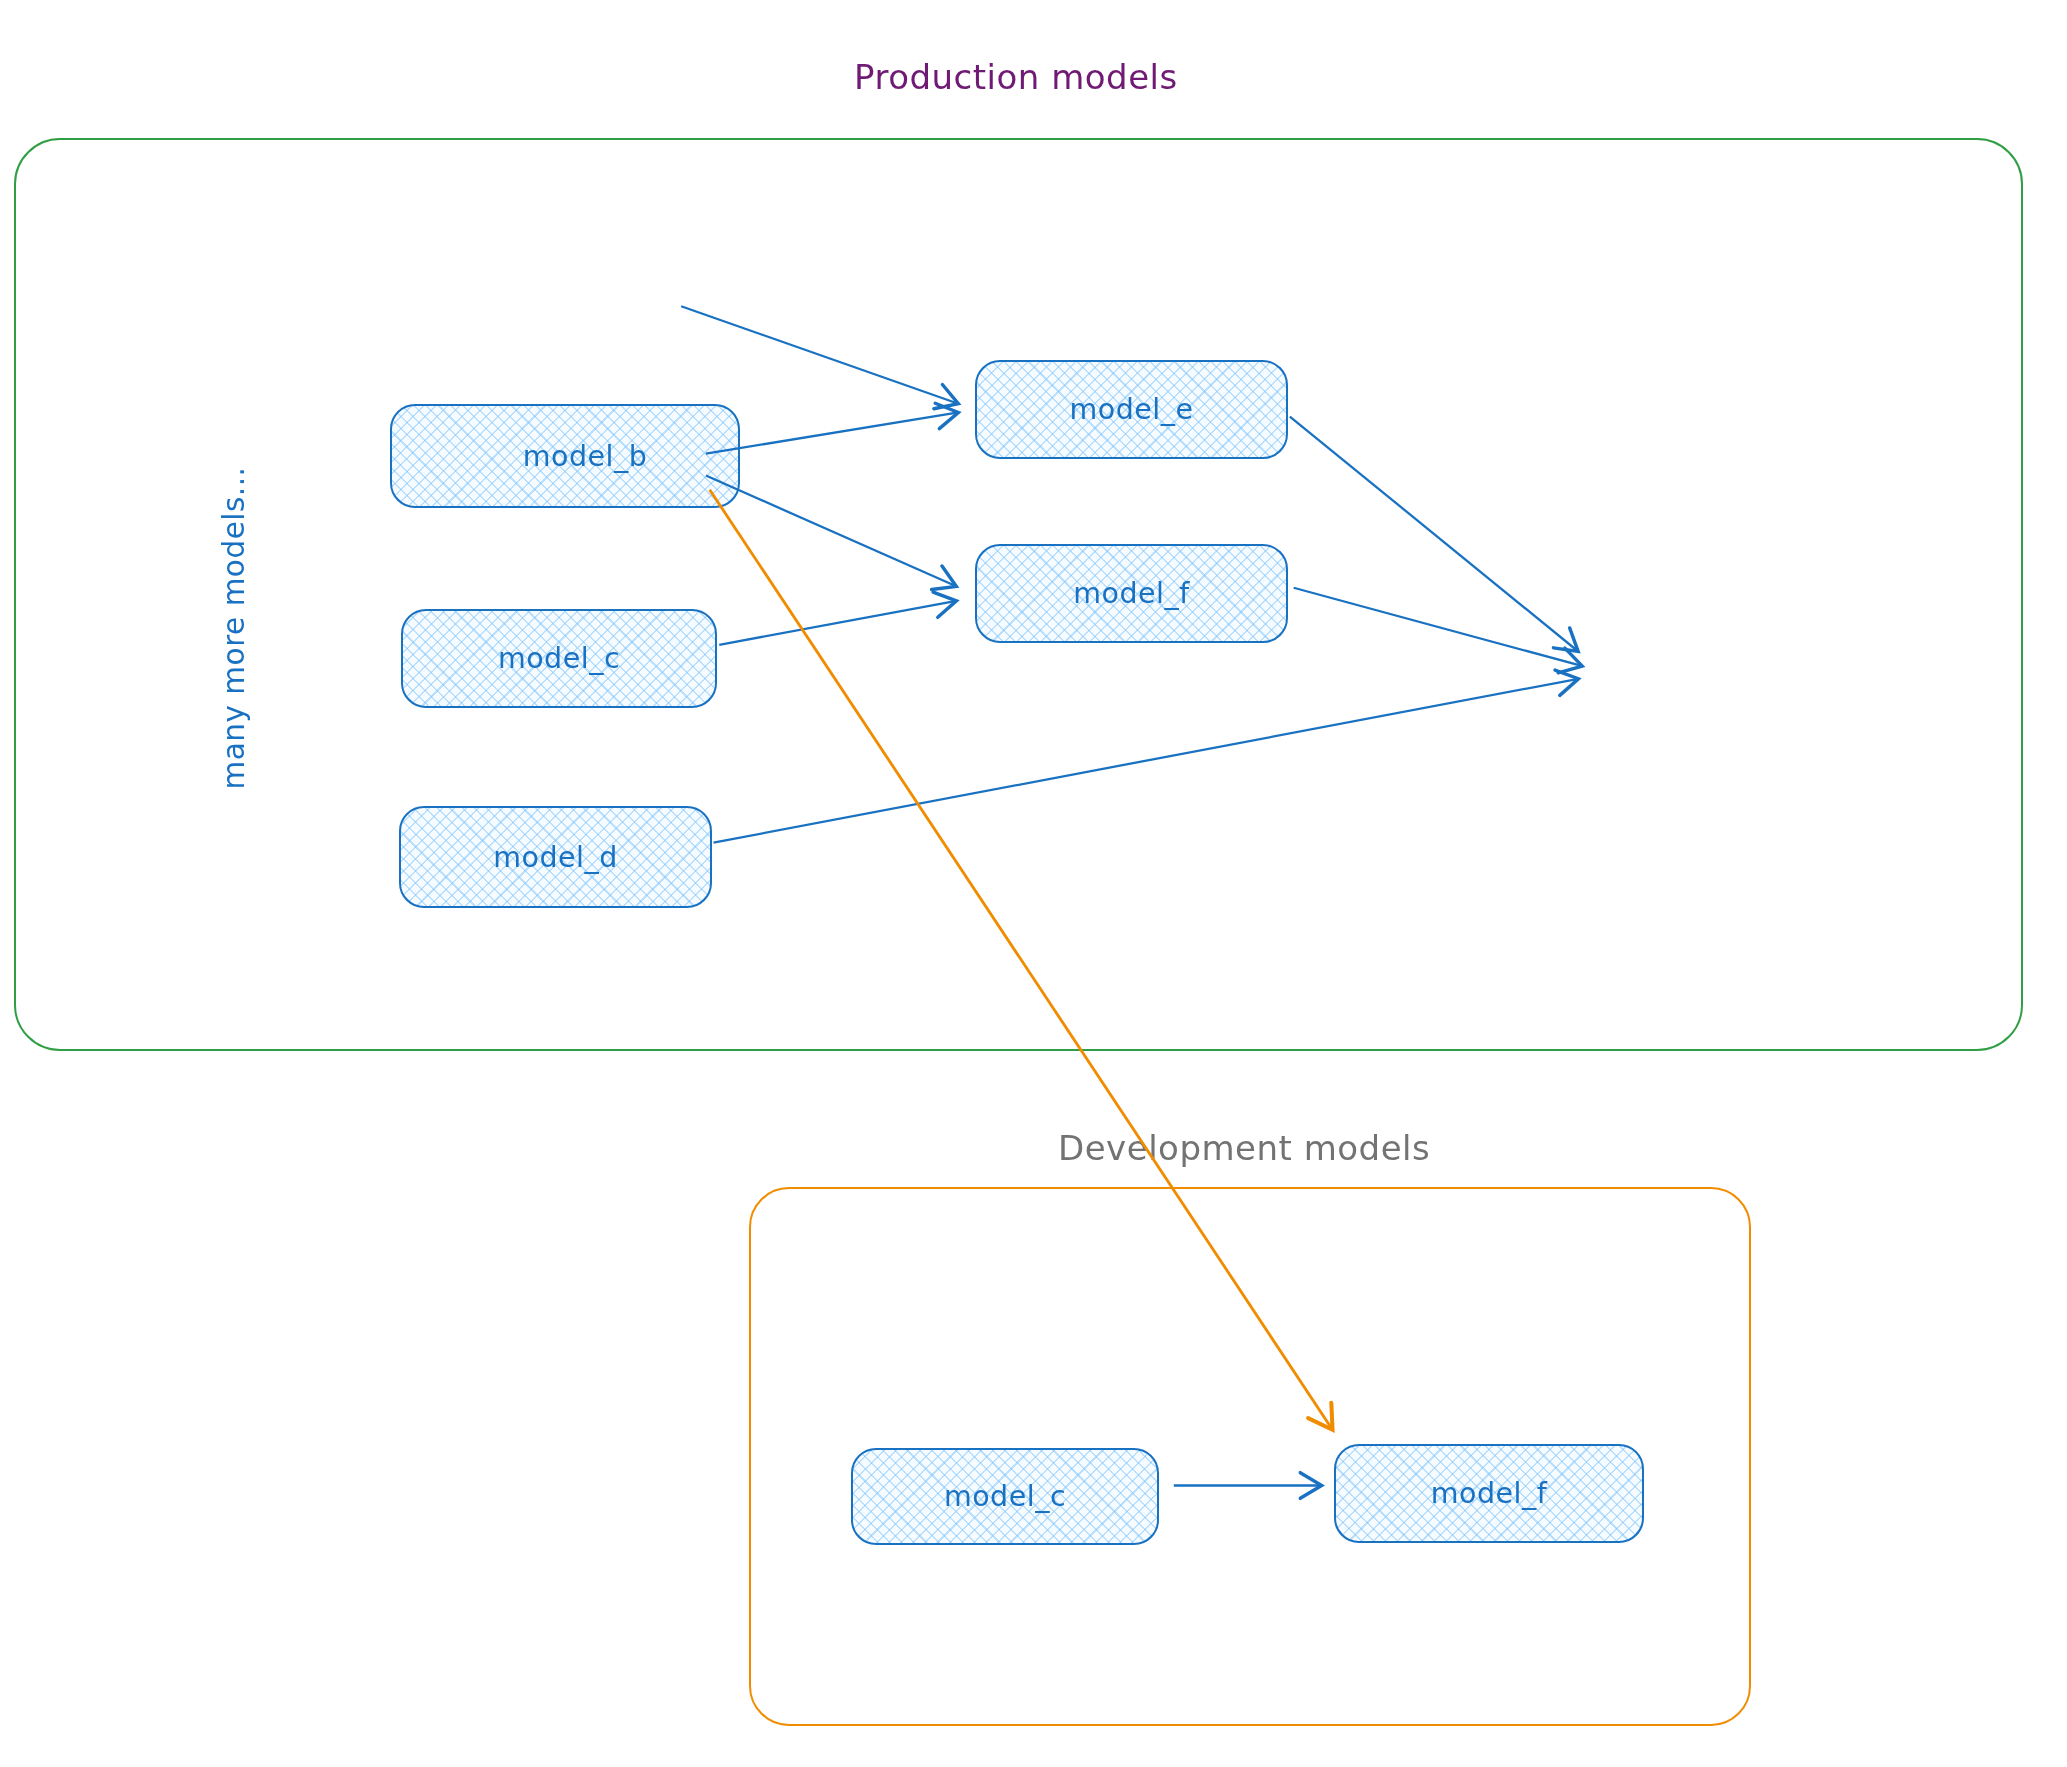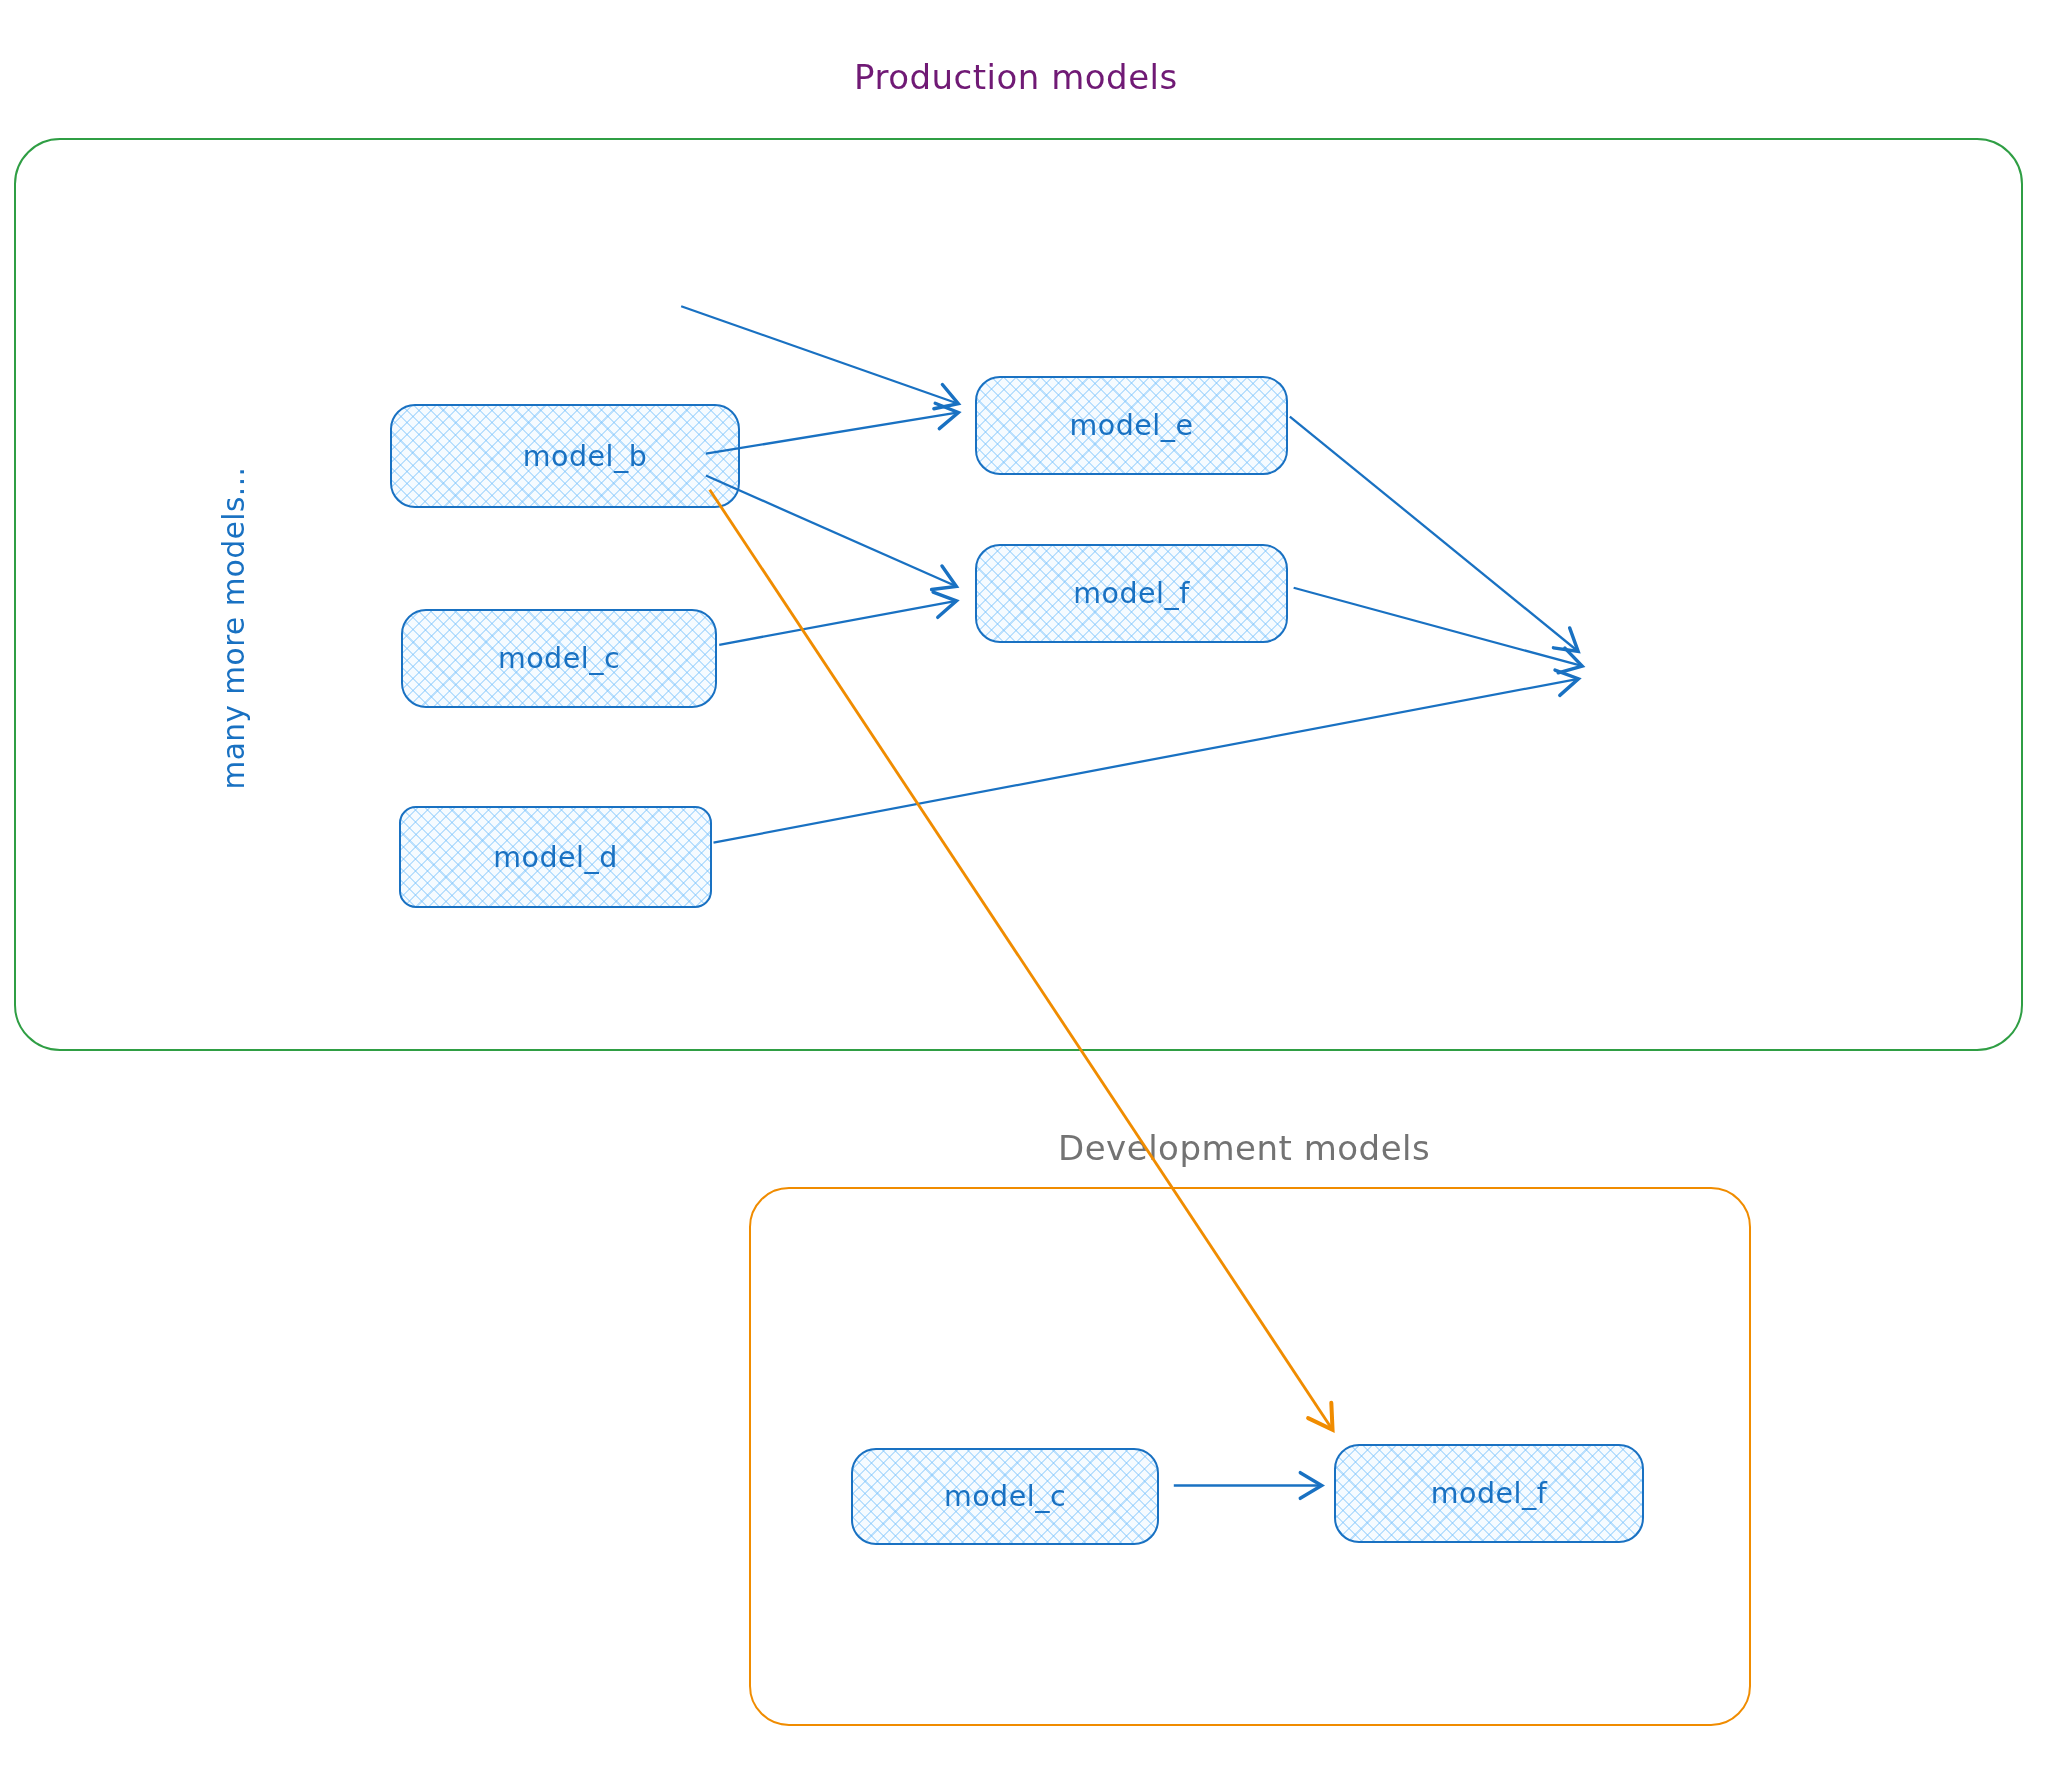--- a/index.html
+++ b/index.html
@@ -30,22 +30,22 @@
     border:2.4px solid #1971c2;border-radius:25px;
     color:#1971c2;font-size:28.5px;letter-spacing:0.5px;
     background:
       repeating-linear-gradient(45deg, rgba(116,192,252,0.45) 0px, rgba(116,192,252,0.45) 1.5px, transparent 1.5px, transparent 8.6px),
       repeating-linear-gradient(-45deg, rgba(116,192,252,0.45) 0px, rgba(116,192,252,0.45) 1.5px, transparent 1.5px, transparent 8.6px),
       #f6fbff;
   }
   .node-a{left:371px;top:243px;width:306px;height:97px;}
   .node-b{left:390px;top:404px;width:306px;height:100px;padding-left:40px;}
   .node-c{left:401px;top:609px;width:312px;height:95px;}
-  .node-d{left:399px;top:806px;width:309px;height:98px;border-radius:17px;}
-  .node-e{left:975px;top:360px;width:309px;height:95px;margin-top:16px;}
+  .node-d{left:399px;top:806px;width:309px;height:98px;}
+  .node-e{left:975px;top:360px;width:309px;height:95px;}
   .node-f{left:975px;top:544px;width:309px;height:95px;}
   .node-g{left:1600px;top:628px;width:306px;height:95px;}
   .node-dev-c{left:851px;top:1448px;width:304px;height:93px;}
   .node-dev-f{left:1334px;top:1444px;width:306px;height:95px;}
   
   .side-note{
     position:absolute;left:4.8px;top:609px;width:457px;height:38px;
     transform:rotate(-90deg);
     display:flex;align-items:center;justify-content:center;
     color:#1971c2;font-size:29.5px;letter-spacing:0.5px;white-space:nowrap;

